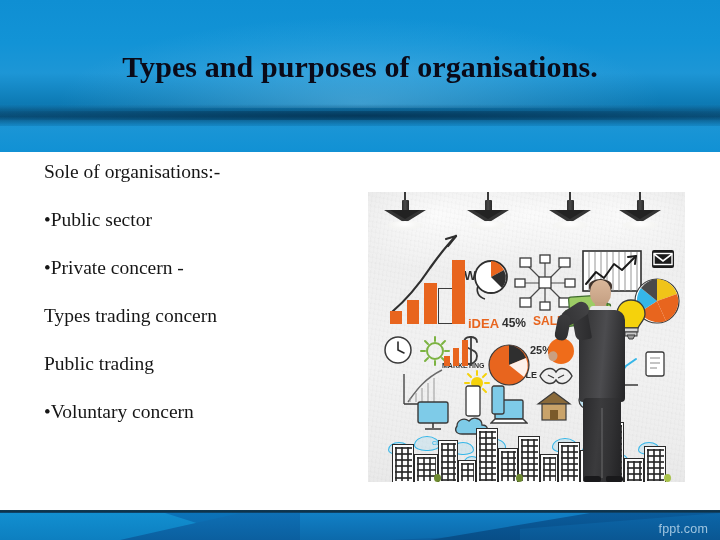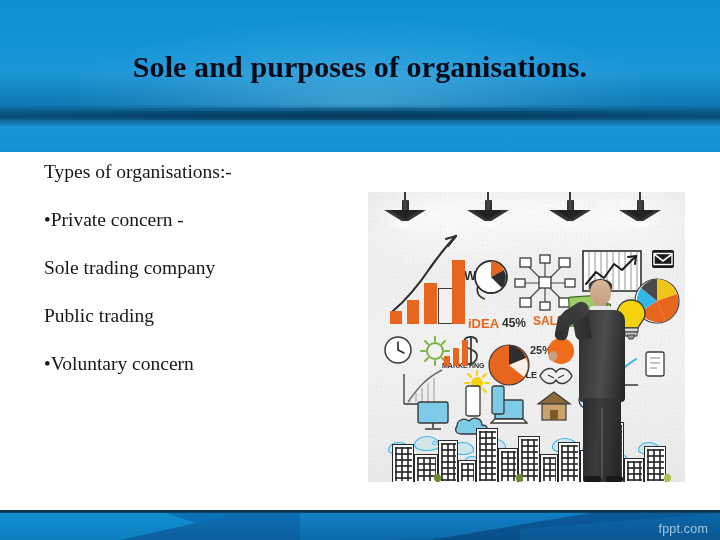--- a/index.html
+++ b/index.html
@@ -368,35 +368,38 @@
 
 <div class="slide">
 
   <div class="header">
     <div class="header-glow"></div>
     <div class="header-shadow"></div>
     <div class="header-shadow-core"></div>
     <div class="header-bottom-sheen"></div>
   </div>
 
-  <div class="slide-title">Sole and purposes of organisations.</div>
+  <div class="slide-title">Types and purposes of organisations.</div>
 
   <div class="body-list">
 
     <div class="body-line">
-      <span class="bullet"></span><span>Types of organisations:-</span>
-    </div>
-
+      <span class="bullet"></span><span>Sole of organisations:-</span>
+    </div>
+
+    <div class="body-line">
+      <span class="bullet">•</span><span>Public sector</span>
+    </div>
 
     <div class="body-line">
       <span class="bullet">•</span><span>Private concern -</span>
     </div>
 
     <div class="body-line">
-      <span class="bullet"></span><span>Sole trading company</span>
+      <span class="bullet"></span><span>Types trading concern</span>
     </div>
 
 
     <div class="body-line">
       <span class="bullet"></span><span>Public trading</span>
     </div>
 
     <div class="body-line">
       <span class="bullet">•</span><span>Voluntary concern</span>
     </div>

